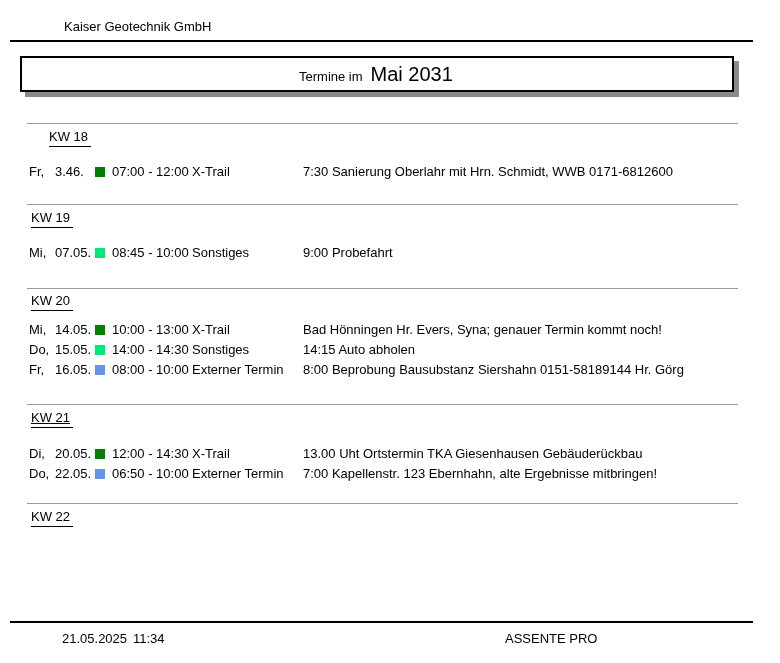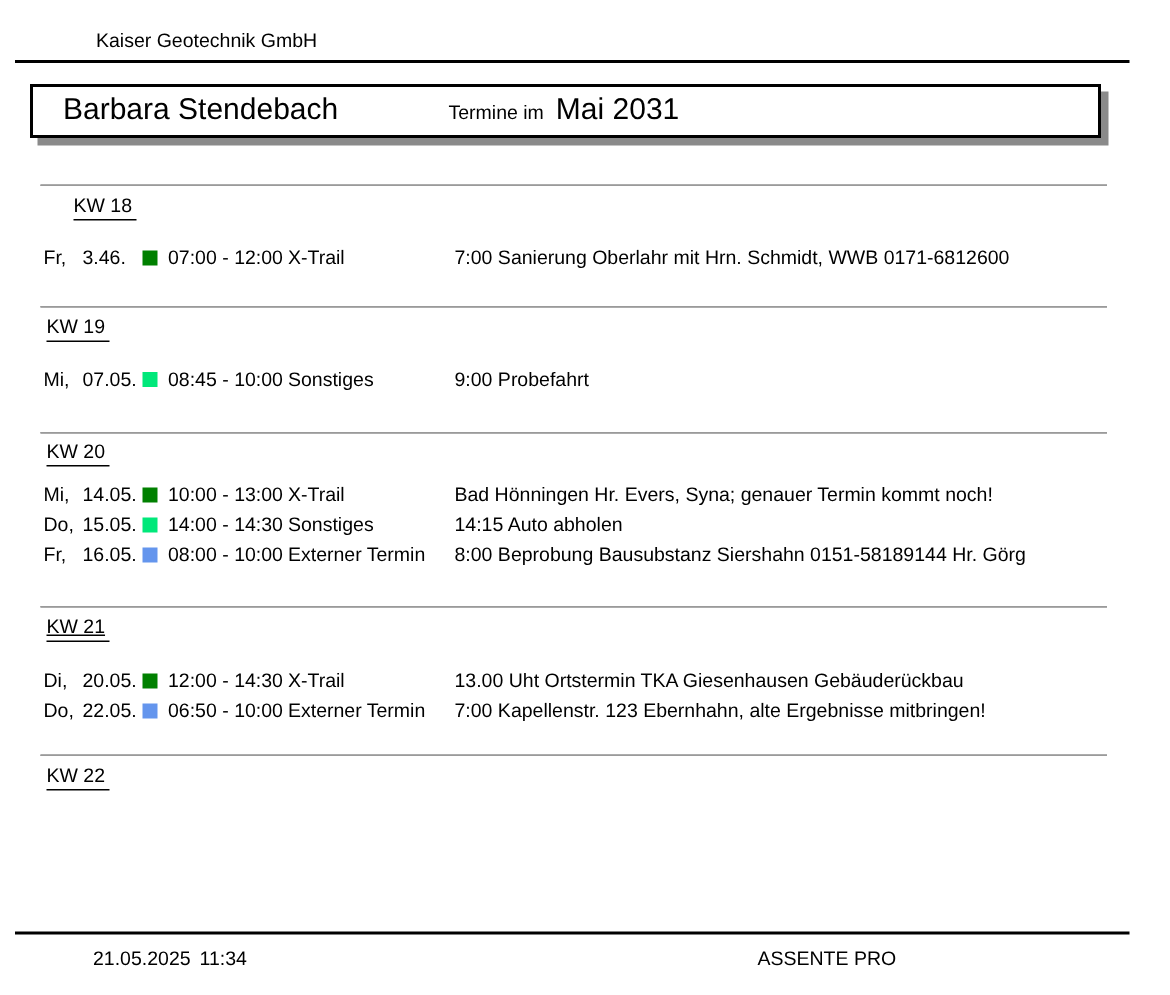--- a/index.html
+++ b/index.html
@@ -49,35 +49,34 @@
   #r20a { top:322px; } #r20b { top:342px; } #r20c { top:362px; }
   #r21a { top:446px; } #r21b { top:466px; }
 </style>
 </head>
 <body>
 
 <div class="company">Kaiser Geotechnik GmbH</div>
 <div class="top-rule"></div>
 
 <div class="header-box">
-  <span class="person">Barbara Stendebach</span>
   <span class="period">
     <span class="lbl">Termine im</span><span class="month">Mai 2031</span>
   </span>
 </div>
 
 <div id="rule18" class="section-rule"></div>
 <div id="kw18" class="kw-label">KW 18</div>
 <div id="r18a" class="row">
   <span class="day">Fr,</span>
   <span class="date">3.46.</span>
   <span class="swatch" style="background-color: rgb(0, 128, 0);"></span>
   <span class="time">07:00 - 12:00</span>
   <span class="cat">X-Trail</span>
-  <span class="desc">7:00 Sanierung Oberlahr mit Hrn. Schmidt, WWB 0171-6812600</span>
+  <span class="desc">7:30 Sanierung Oberlahr mit Hrn. Schmidt, WWB 0171-6812600</span>
 </div>
 
 <div id="rule19" class="section-rule"></div>
 <div id="kw19" class="kw-label">KW 19</div>
 <div id="r19a" class="row">
   <span class="day">Mi,</span>
   <span class="date">07.05.</span>
   <span class="swatch" style="background-color: rgb(0, 232, 122);"></span>
   <span class="time">08:45 - 10:00</span>
   <span class="cat">Sonstiges</span>

